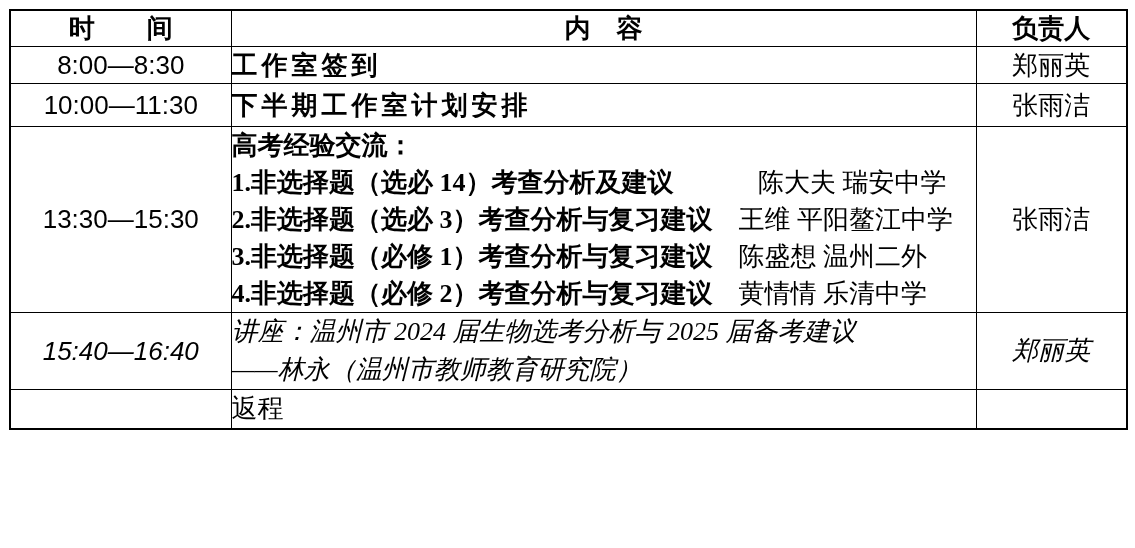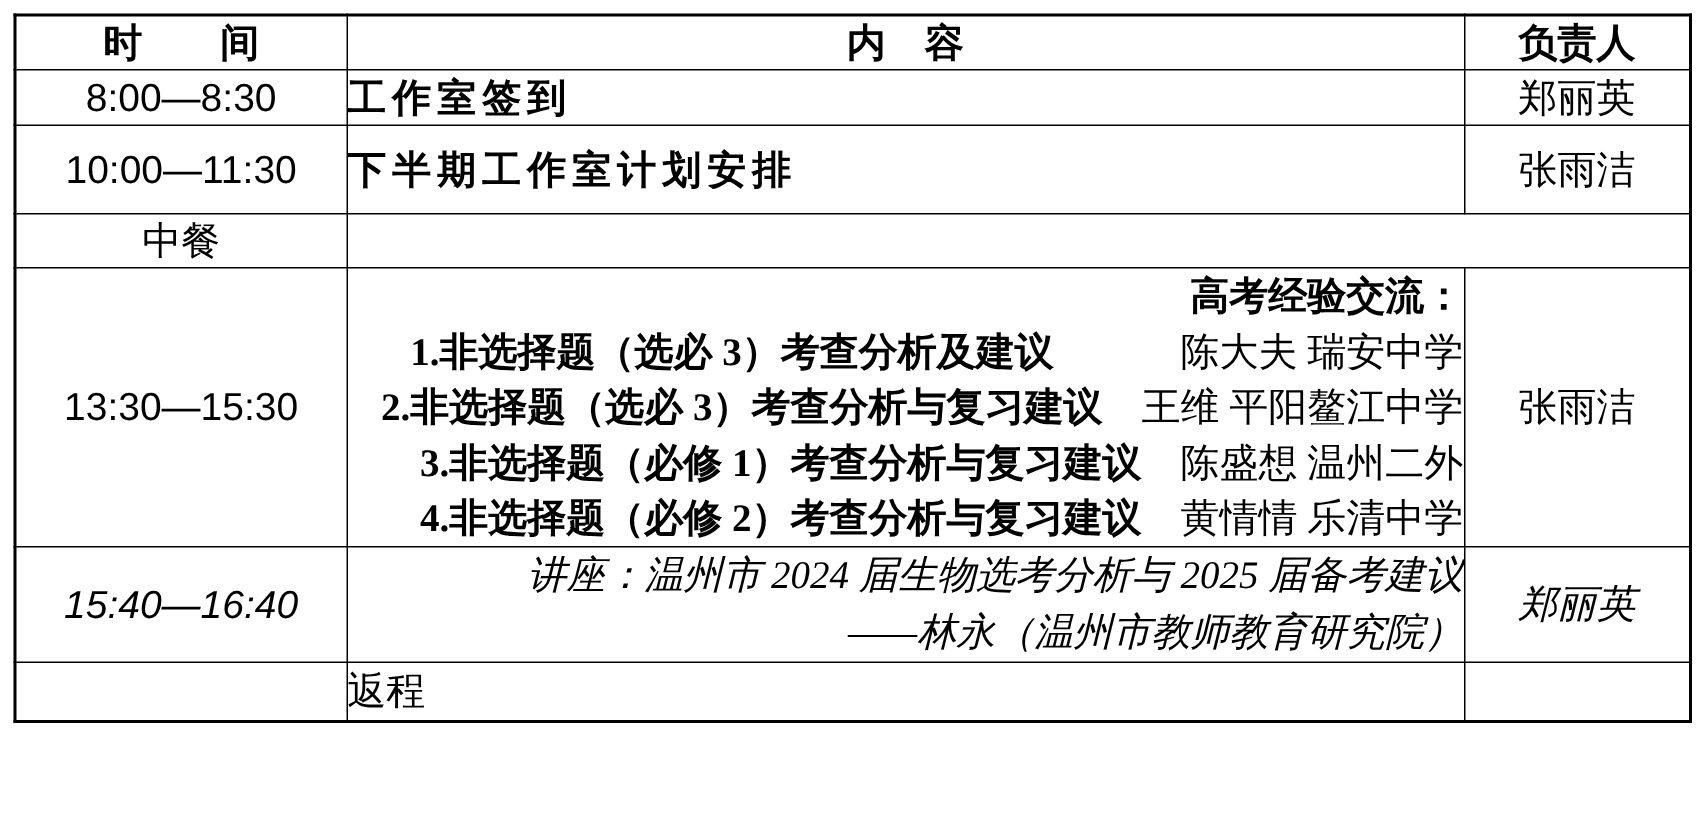--- a/index.html
+++ b/index.html
@@ -33,21 +33,21 @@
   }
   
   .col-time    { width: 221px; }
   .col-content { width: 745px; }
   .col-person  { width: 151px; }
 
   
   .rh-header { height: 34px; }
   .rh-a { height: 37px; }
   .rh-b { height: 39px; }
-  .rh-c { height: 59px; }
+  .rh-c { height: 43px; }
   .rh-d { height: 35px; }
   .rh-e { height: 40px; }
   .rh-big { height: 186px; }
   .rh-two { height: 76px; font-style: italic; }
   .rh-f { height: 39px; }
 
   .c-time {
     text-align: center;
     font-family: "Liberation Sans", "DejaVu Sans", sans-serif;
     font-size: 25px;
@@ -77,21 +77,21 @@
     font-size: 27px;
     letter-spacing: 4px;
   }
   .row-top td {
     vertical-align: top;
   }
   .lh-session td { line-height: 37px; }
   .lh-lecture td { line-height: 38px; }
   .session-line .b { font-weight: bold; }
   .session-line .r { font-weight: normal; }
-  .line { white-space: pre-wrap; text-align: right; }
+  .line { white-space: pre-wrap; }
 </style>
 </head>
 <body>
 
 <div class="page">
   <table class="schedule">
     <colgroup>
       <col class="col-time">
       <col class="col-content">
       <col class="col-person">
@@ -110,31 +110,27 @@
       <td class="c-person">郑丽英</td>
     </tr>
 
 
     <tr class="rh-c">
       <td class="c-time">10:00—11:30</td>
       <td class="c-content boldbig">下半期工作室计划安排</td>
       <td class="c-person">张雨洁</td>
     </tr>
 
-    <tr class="rh-d">
-      <td class="c-time cn">中餐</td>
-      <td class="c-content" colspan="2"></td>
-    </tr>
 
 
     <tr class="rh-big row-top lh-session">
       <td class="c-time">13:30—15:30</td>
       <td class="c-content">
         <div class="session-line line"><span class="b">高考经验交流：</span><span class="r"></span></div>
-        <div class="session-line line"><span class="b">1.非选择题（选必 3）考查分析及建议</span><span class="r">　　　 陈大夫 瑞安中学</span></div>
+        <div class="session-line line"><span class="b">1.非选择题（选必 14）考查分析及建议</span><span class="r">　　　 陈大夫 瑞安中学</span></div>
         <div class="session-line line"><span class="b">2.非选择题（选必 3）考查分析与复习建议</span><span class="r">　王维 平阳鳌江中学</span></div>
         <div class="session-line line"><span class="b">3.非选择题（必修 1）考查分析与复习建议</span><span class="r">　陈盛想 温州二外</span></div>
         <div class="session-line line"><span class="b">4.非选择题（必修 2）考查分析与复习建议</span><span class="r">　黄情情 乐清中学</span></div>
       </td>
       <td class="c-person">张雨洁</td>
     </tr>
 
     <tr class="rh-two row-top lh-lecture">
       <td class="c-time">15:40—16:40</td>
       <td class="c-content">

